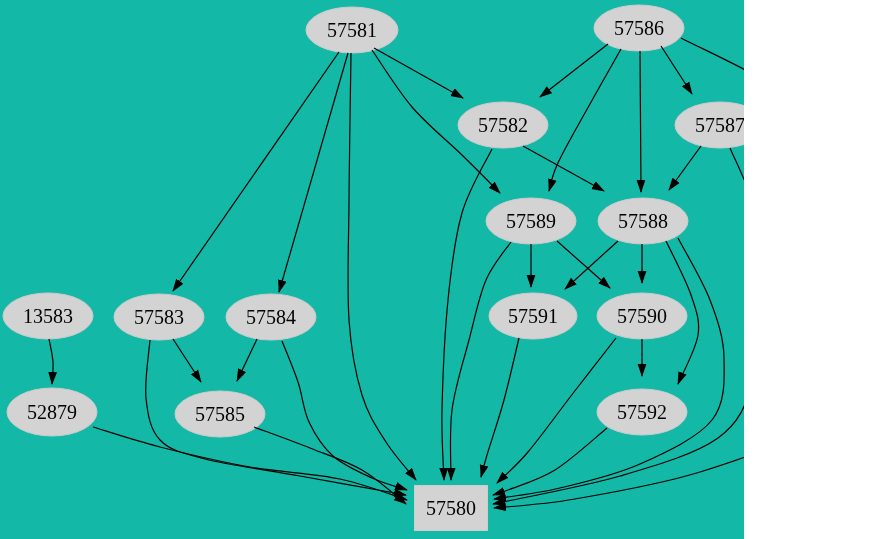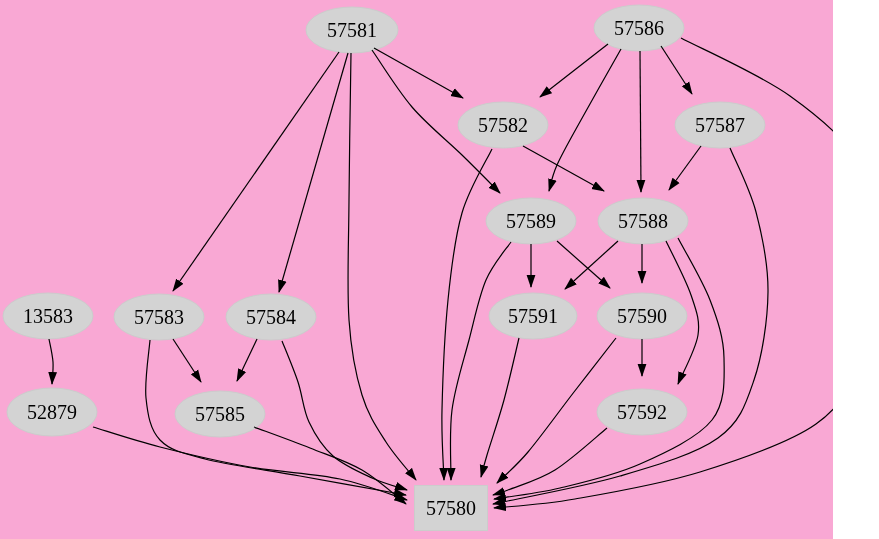--- a/index.html
+++ b/index.html
@@ -2,23 +2,23 @@
 <html><head>
 <meta charset="utf-8">
 <style>
   html, body {
     margin: 0;
     padding: 0;
     background: #ffffff;
   }
   .graph-wrap {
     position: relative;
-    width: 833px;
+    width: 744px;
     height: 539px;
-    background: #f9a8d4;
+    background: #14b8a6;
     overflow: hidden;
   }
   svg {
     display: block;
   }
   .edge-path {
     fill: none;
     stroke-width: 1.2px;
     stroke-linecap: butt;
   }

